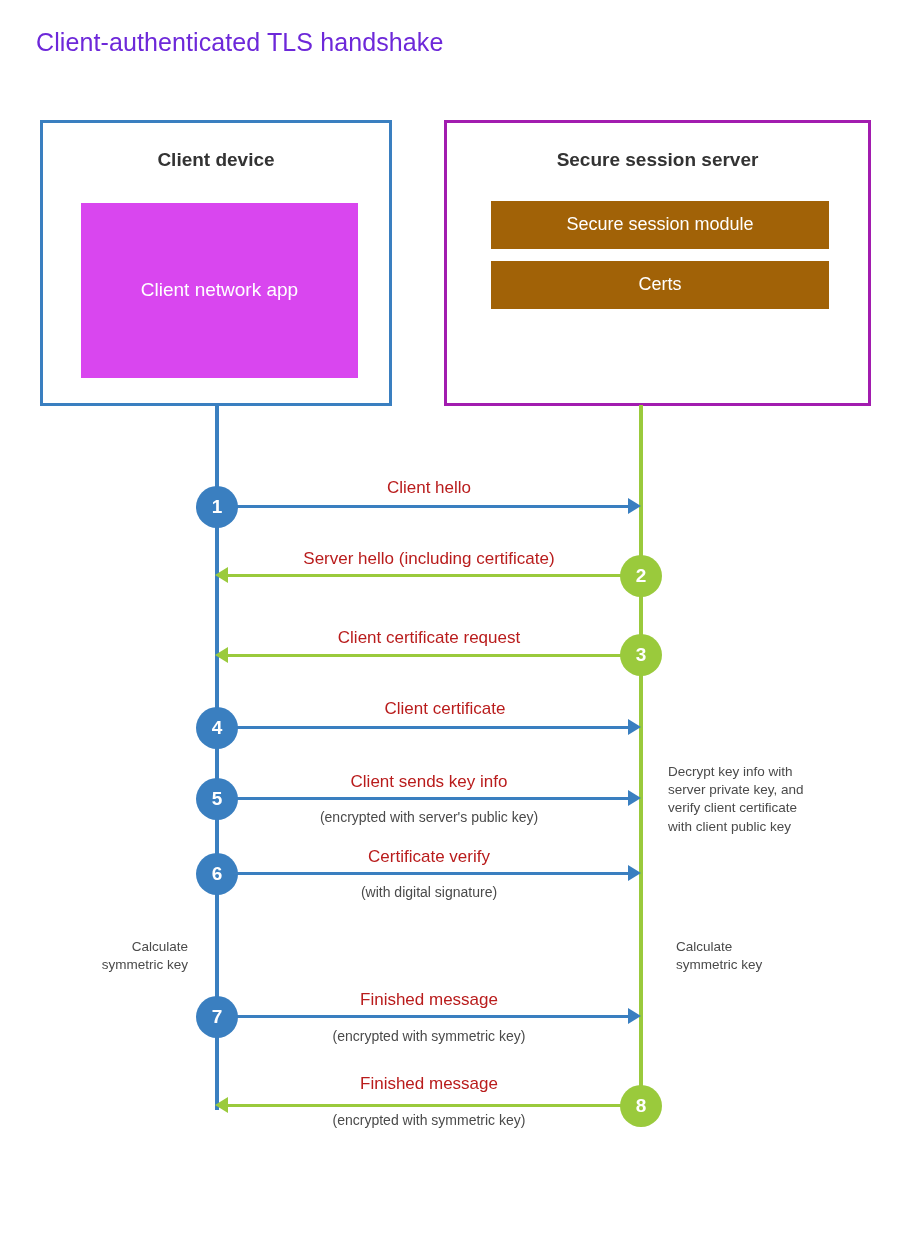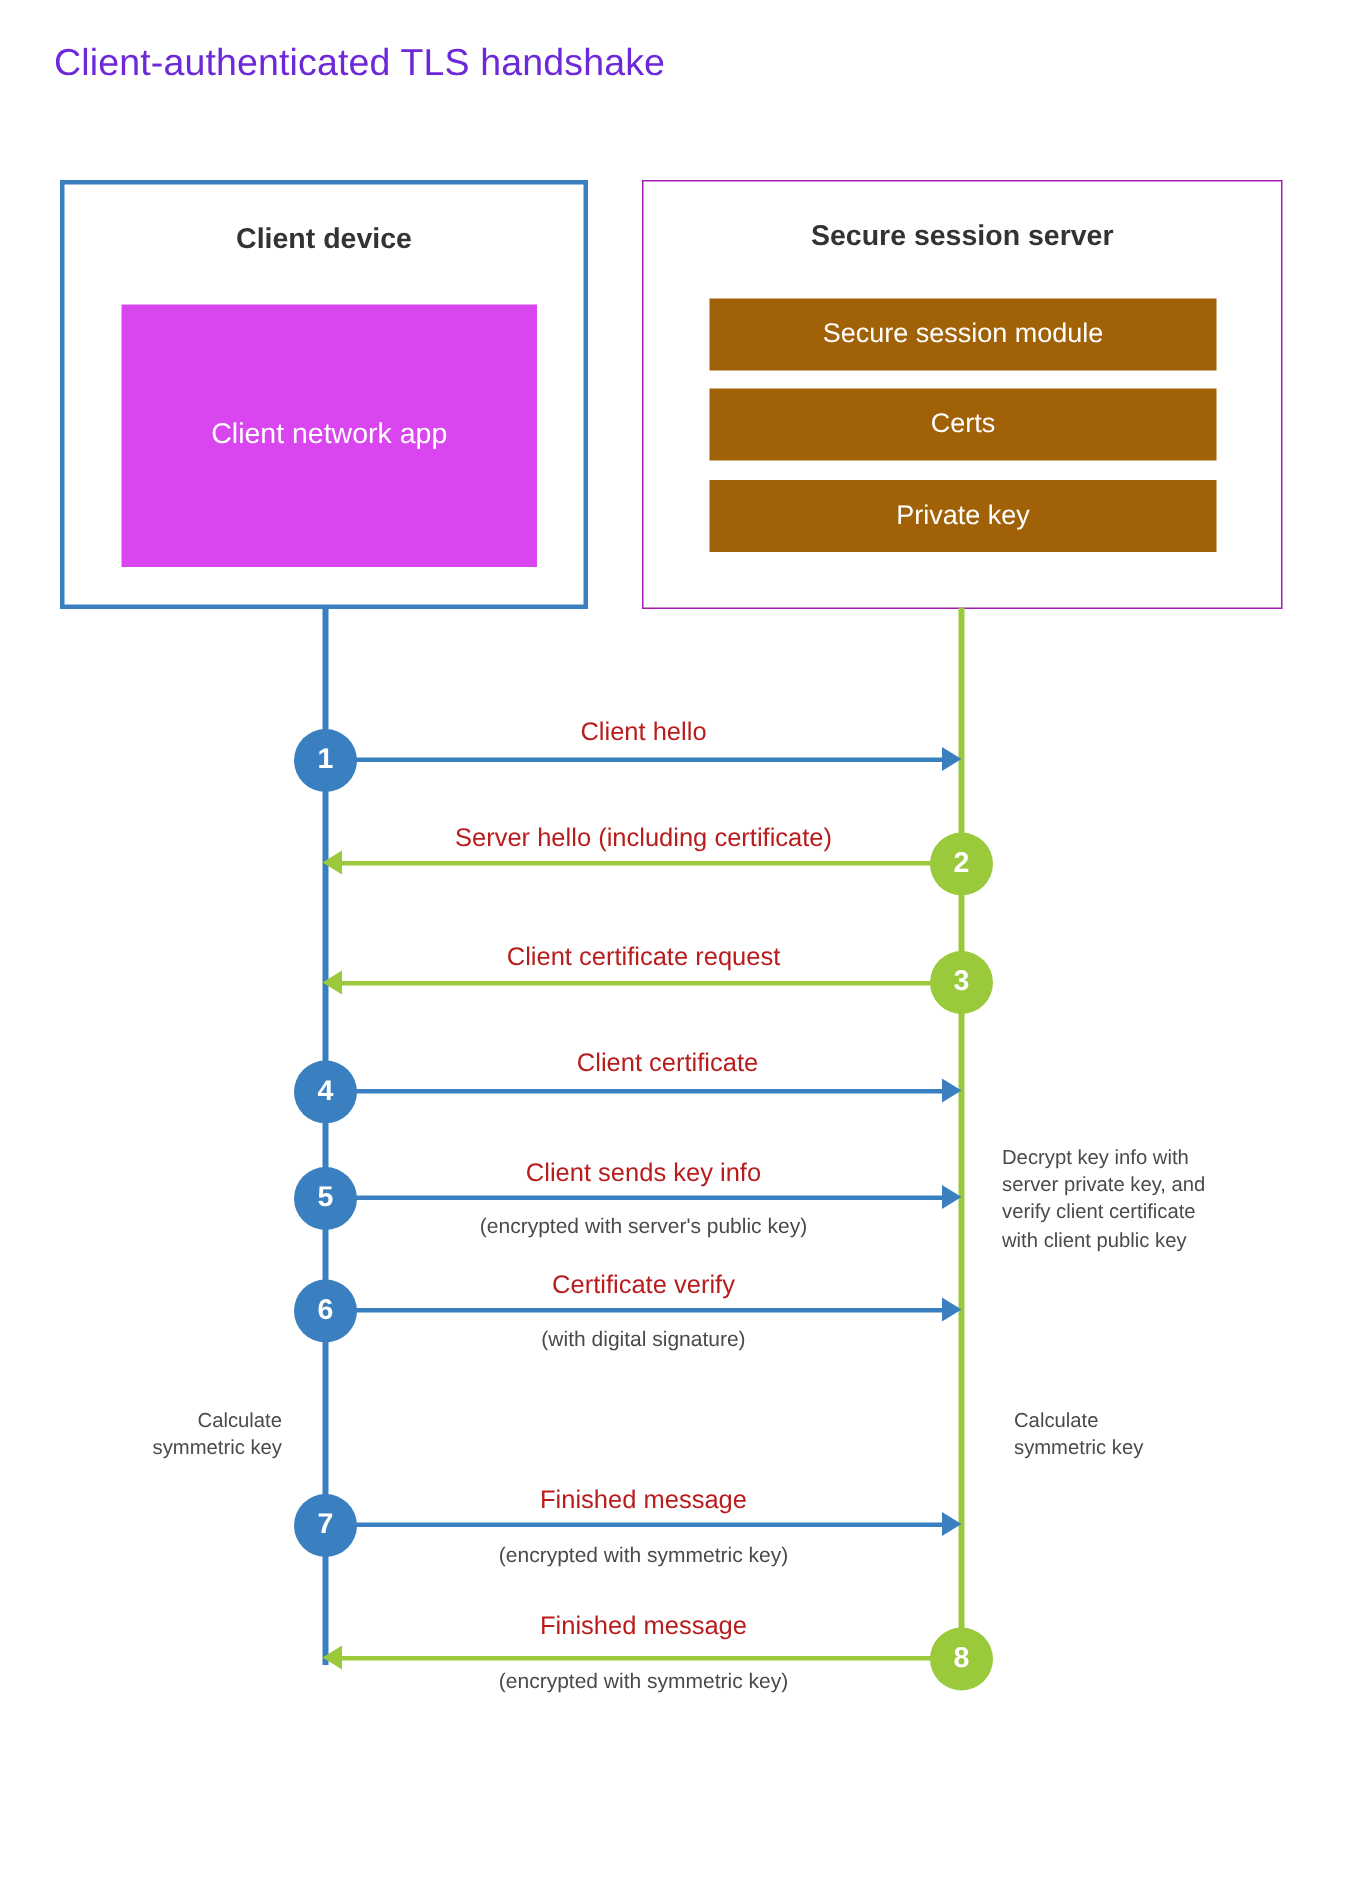--- a/index.html
+++ b/index.html
@@ -43,25 +43,25 @@
     padding-left: 24px;
   }
   .actor-box.client {
     left: 40px;
     top: 120px;
     width: 352px;
     height: 286px;
     border: 3px solid #3a7fc0;
   }
   .actor-box.server {
-    left: 428px;
+    left: 444px;
     top: 120px;
     width: 427px;
     height: 286px;
-    border: 1px solid #a21caf;
+    border: 3px solid #a21caf;
   }
   .actor-title {
     position: absolute;
     left: 0;
     right: 0;
     top: 26px;
     text-align: center;
     font-size: 19px;
     font-weight: bold;
     color: #333333;
@@ -187,21 +187,20 @@
 
   <div class="actor-box client">
     <div class="actor-title">Client device</div>
     <div class="inner-block client-app">Client network app</div>
   </div>
 
   <div class="actor-box server">
     <div class="actor-title">Secure session server</div>
     <div class="inner-block server-item i0">Secure session module</div>
     <div class="inner-block server-item i1">Certs</div>
-    <div class="inner-block server-item i2">Private key</div>
   </div>
 
   <div class="lifeline client-line"></div>
   <div class="lifeline server-line"></div>
 
   <div class="msg blue">
     <div class="msg-label" style="left:217px; top:478px; width:424px;">Client hello</div>
     <div class="arrow-line" style="left:217px; top:505px; width:411px;"></div>
     <div class="arrow-head to-right" style="left:628px; top:498px;"></div>
     <div class="step-badge" style="left:196px; top:486px;">1</div>

